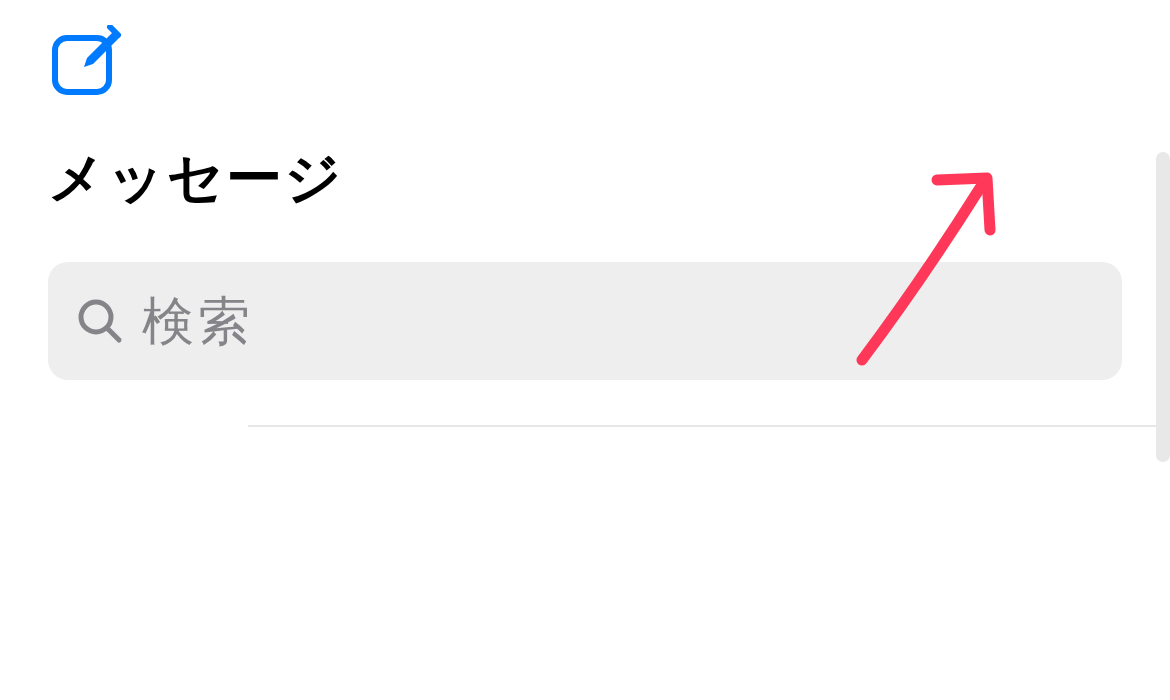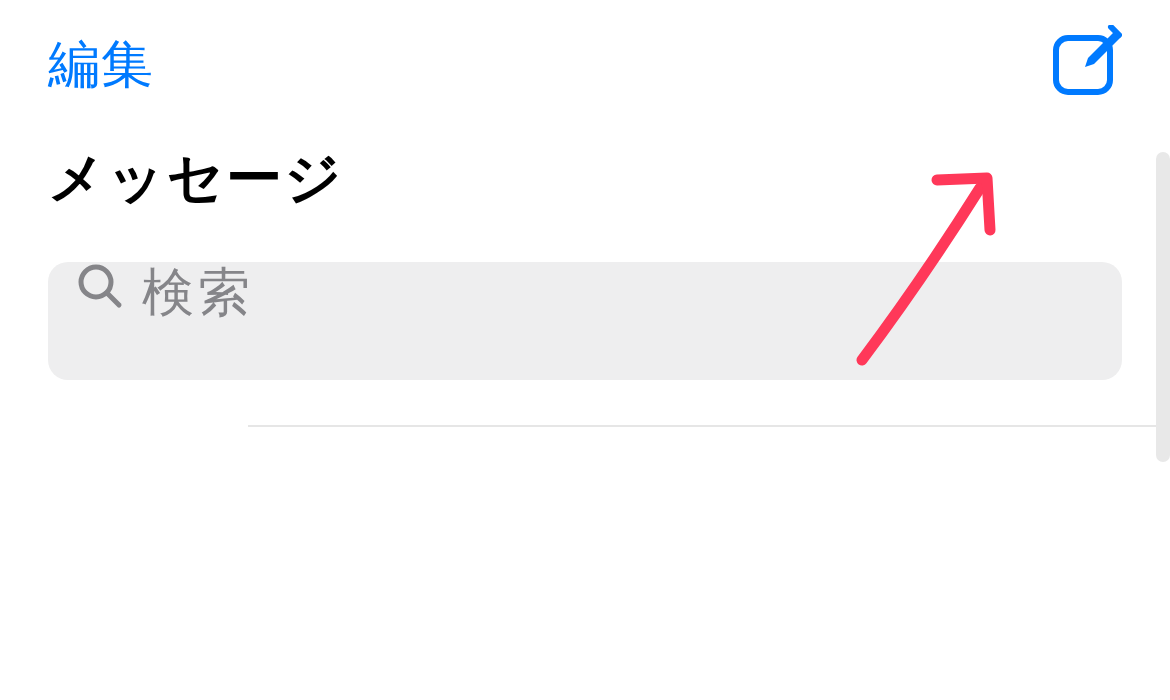--- a/index.html
+++ b/index.html
@@ -45,21 +45,21 @@
       font-weight: 700;
       color: #000000;
       letter-spacing: 2px;
     }
     .search-container {
       margin: 25px 48px 0 48px;
       background: #eeeeef;
       border-radius: 20px;
       height: 118px;
       display: flex;
-      align-items: flex-start;
+      align-items: center;
       padding: 0 28px;
     }
     .search-icon-wrap {
       display: flex;
       align-items: center;
       margin-right: 18px;
     }
     .search-input {
       flex: 1;
       background: transparent;
@@ -93,21 +93,20 @@
       width: 14px;
       height: 310px;
       background: #e8e8e8;
       border-radius: 7px;
     }
   </style>
 </head>
 <body>
 
 <div class="header">
-  <button class="edit-button">編集</button>
   <button class="compose-button">
     <span>
       <svg width="73" height="73" viewBox="0 0 73 73" fill="none">
         <rect x="7" y="13" width="54" height="54" rx="12" stroke="#007aff" stroke-width="6" fill="none"></rect>
         <path d="M 66 6 L 39 33 L 36 42 L 45 39 L 72 12 Z" fill="#007aff"></path>
         <path d="M 62 2 L 70 10" stroke="#007aff" stroke-width="6" stroke-linecap="round"></path>
       </svg>
     </span>
   </button>
 </div>

